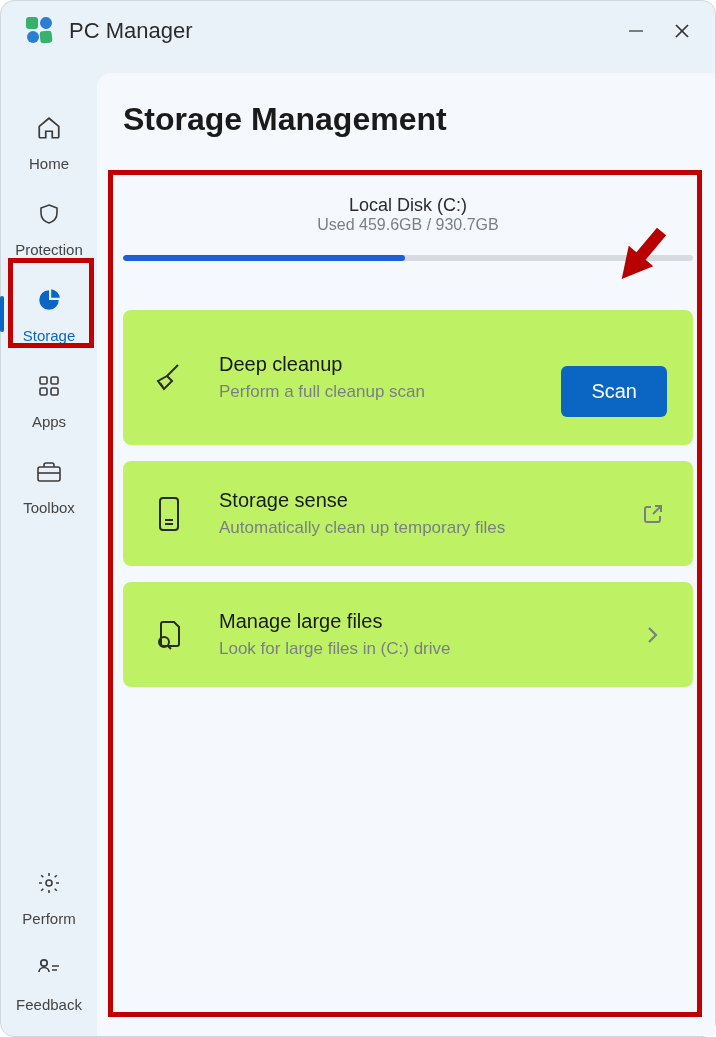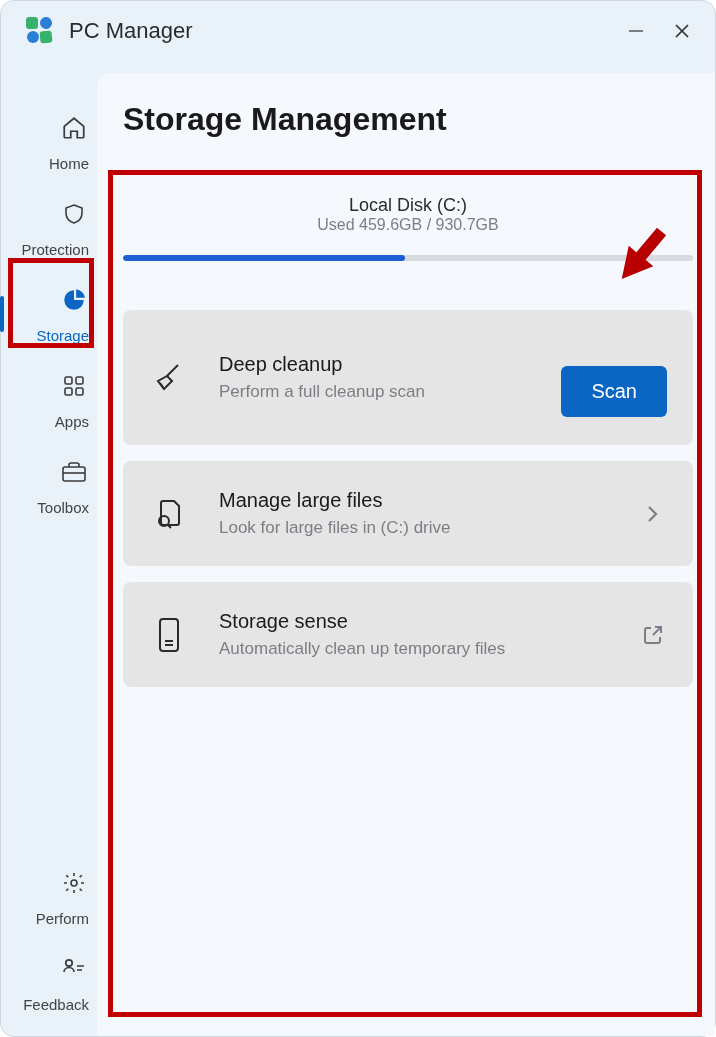--- a/index.html
+++ b/index.html
@@ -16,21 +16,21 @@
     height: 60px;
     display: flex; align-items: center;
     padding: 0 10px 0 24px;
   }
   .app-logo { width: 30px; height: 30px; margin-right: 14px; display:flex; align-items:center; justify-content:center; }
   .app-title { font-size: 22px; color: #2b2b2b; font-weight: 400; flex: 1; }
   .win-controls { display: flex; align-items: center; gap: 0; }
   .win-btn { width: 46px; height: 46px; display:flex; align-items:center; justify-content:center; color:#333; }
   .body { flex:1; display:flex; }
   .sidebar { width: 96px; display:flex; flex-direction:column; align-items:center; padding-top: 38px; gap: 0; position:relative; }
-  .nav-item { width: 80px; height: 86px; display:flex; flex-direction:column; align-items:flex-end; justify-content:center; gap:12px; position:relative; cursor:pointer;}
+  .nav-item { width: 80px; height: 86px; display:flex; flex-direction:column; align-items:center; justify-content:center; gap:12px; position:relative; cursor:pointer;}
   .nav-item .nav-icon { width: 30px; height: 30px; display:flex; align-items:center; justify-content:center; color:#3b3b3b; }
   .nav-item .nav-label { font-size: 15px; color:#444; }
   .nav-item.active .nav-icon { color:#0a66c2; }
   .nav-item.active .nav-label { color:#0a66c2; }
   .nav-item.active::before {
     content:""; position:absolute; left:-9px; top:25px; bottom:25px; width:4px; background:#0a66c2; border-radius:2px;
   }
   .sidebar-spacer { flex:1; }
   .content {
     flex:1;
@@ -43,21 +43,21 @@
     gap:11px;
   }
   .page-title { font-size: 32px; font-weight: 600; color:#1a1a1a; margin-bottom: 46px; }
   .disk-row { display:flex; align-items:center; justify-content:space-between;flex-direction:column; }
   .disk-name { font-size: 18px; color:#2b2b2b; }
   .disk-usage { font-size: 16px; color:#7a7f86; }
   .progress { width:100%; height:6px; background:#d7dbdf; border-radius:3px; margin-top:10px; overflow:hidden; }
   .progress .fill { height:100%; background:#1f5fd6; width:49.4%; border-radius:3px; }
   .cards { margin-top: 38px; display:flex; flex-direction:column; gap:16px; }
   .card {
-    background:#e5e5e5;
+    background:#bef264;
     border-radius:8px;
     display:flex; align-items:center;
     padding: 28px 26px;
     gap: 30px;
   }
   .card-icon { width:40px; height:40px; display:flex; align-items:center; justify-content:center; color:#2b2b2b; }
   .card-texts { flex:1; display:flex; flex-direction:column; gap:6px; }
   .card-title { font-size:20px; color:#1a1a1a; font-weight:500; }
   .card-sub { font-size:17px; color:#7a7f86; }
   .scan-btn {
@@ -201,54 +201,54 @@
           </span>
           <div class="card-texts">
             <span class="card-title">Deep cleanup</span>
             <span class="card-sub">Perform a full cleanup scan</span>
           </div>
           <button class="scan-btn">Scan</button>
         </div>
 
         <div class="card">
           <span class="card-icon">
-            <svg width="34" height="34" viewBox="0 0 34 34" fill="none" stroke="currentColor" stroke-width="2">
-              <path d="M11 4h11l5 5v17a2 2 0 0 1-2 2H11a2 2 0 0 1-2-2V6a2 2 0 0 1 2-2z"></path>
-              <circle cx="12" cy="24" r="5"></circle>
-              <line x1="16" y1="28" x2="19" y2="31"></line>
-            </svg>
-          </span>
-          <div class="card-texts">
-            <span class="card-title">Manage large files</span>
-            <span class="card-sub">Look for large files in (C:) drive</span>
-          </div>
-          <span class="chevron">
-            <svg width="14" height="22" viewBox="0 0 14 22" fill="none" stroke="currentColor" stroke-width="2.2">
-              <polyline points="3,4 10,11 3,18"></polyline>
-            </svg>
-          </span>
-        </div>
-
-        <div class="card">
-          <span class="card-icon">
             <svg width="26" height="36" viewBox="0 0 26 36" fill="none" stroke="currentColor" stroke-width="2">
               <rect x="4" y="2" width="18" height="32" rx="3"></rect>
               <line x1="9" y1="24" x2="17" y2="24"></line>
               <line x1="9" y1="28" x2="17" y2="28"></line>
             </svg>
           </span>
           <div class="card-texts">
             <span class="card-title">Storage sense</span>
             <span class="card-sub">Automatically clean up temporary files</span>
           </div>
           <span class="open-ext">
             <svg width="22" height="22" viewBox="0 0 22 22" fill="none" stroke="currentColor" stroke-width="2">
               <path d="M9 4H5a2 2 0 0 0-2 2v11a2 2 0 0 0 2 2h11a2 2 0 0 0 2-2v-4"></path>
               <polyline points="13,3 19,3 19,9"></polyline>
               <line x1="19" y1="3" x2="11" y2="11"></line>
+            </svg>
+          </span>
+        </div>
+
+        <div class="card">
+          <span class="card-icon">
+            <svg width="34" height="34" viewBox="0 0 34 34" fill="none" stroke="currentColor" stroke-width="2">
+              <path d="M11 4h11l5 5v17a2 2 0 0 1-2 2H11a2 2 0 0 1-2-2V6a2 2 0 0 1 2-2z"></path>
+              <circle cx="12" cy="24" r="5"></circle>
+              <line x1="16" y1="28" x2="19" y2="31"></line>
+            </svg>
+          </span>
+          <div class="card-texts">
+            <span class="card-title">Manage large files</span>
+            <span class="card-sub">Look for large files in (C:) drive</span>
+          </div>
+          <span class="chevron">
+            <svg width="14" height="22" viewBox="0 0 14 22" fill="none" stroke="currentColor" stroke-width="2.2">
+              <polyline points="3,4 10,11 3,18"></polyline>
             </svg>
           </span>
         </div>
 
       </div>
     </div>
   </div>
 
   <div class="annot-red-box" style="left:7px; top:257px; width:86px; height:90px;"></div>
   <div class="annot-red-box" style="left:107px; top:169px; width:594px; height:847px;"></div>

